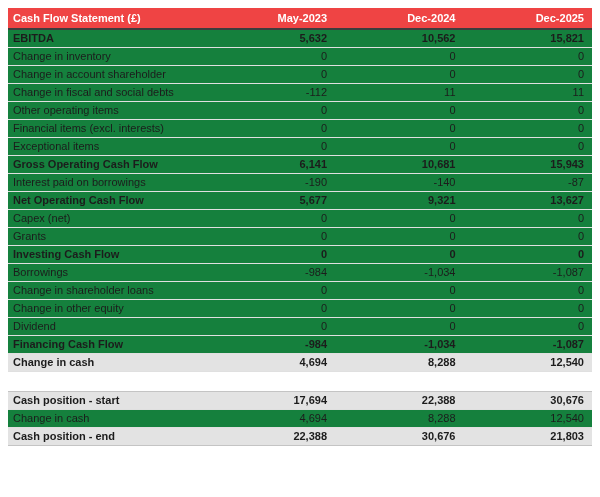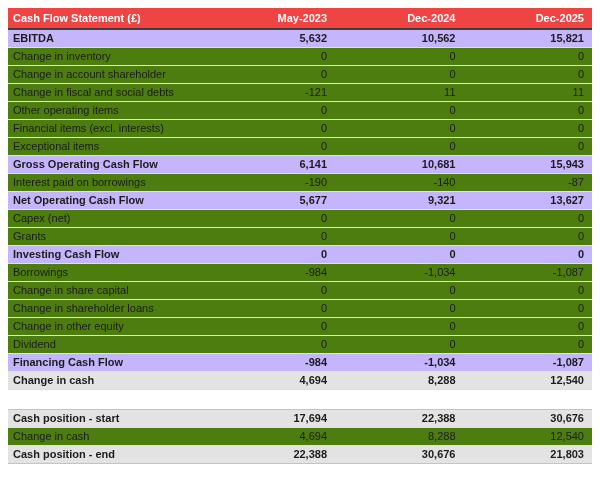--- a/index.html
+++ b/index.html
@@ -33,23 +33,23 @@
     white-space: nowrap;
     overflow: hidden;
   }
   thead th.label-cell { text-align: left; }
   tbody td {
     padding: 2px 8px 2px 5px;
     line-height: 13px;
     white-space: nowrap;
     overflow: hidden;
   }
-  tbody tr { border-bottom: 1px solid #e0e0e0; background: #4d7c0f; }
+  tbody tr { border-bottom: 1px solid #e0e0e0; background: #15803d; }
   td.num-cell { text-align: right; }
-  tr.subtotal  { background: #c4b5fd; font-weight: bold; }
+  tr.subtotal  { background: #15803d; font-weight: bold; }
   tr.highlight { background: #e3e3e3; font-weight: bold; }
   table.footer-table {
     margin-top: 19px;
     border-top: 1px solid #c4c4c4;
   }
   table.footer-table tbody tr:last-child { border-bottom: 1px solid #c4c4c4; }
 </style>
 </head>
 <body>
 
@@ -84,21 +84,21 @@
     <td class="num-cell">0</td>
   </tr>
         <tr>
     <td class="label-cell">Change in account shareholder</td>
     <td class="num-cell">0</td>
     <td class="num-cell">0</td>
     <td class="num-cell">0</td>
   </tr>
         <tr>
     <td class="label-cell">Change in fiscal and social debts</td>
-    <td class="num-cell">-121</td>
+    <td class="num-cell">-112</td>
     <td class="num-cell">11</td>
     <td class="num-cell">11</td>
   </tr>
         <tr>
     <td class="label-cell">Other operating items</td>
     <td class="num-cell">0</td>
     <td class="num-cell">0</td>
     <td class="num-cell">0</td>
   </tr>
         <tr>
@@ -147,26 +147,20 @@
     <td class="label-cell">Investing Cash Flow</td>
     <td class="num-cell">0</td>
     <td class="num-cell">0</td>
     <td class="num-cell">0</td>
   </tr>
         <tr>
     <td class="label-cell">Borrowings</td>
     <td class="num-cell">-984</td>
     <td class="num-cell">-1,034</td>
     <td class="num-cell">-1,087</td>
-  </tr>
-        <tr>
-    <td class="label-cell">Change in share capital</td>
-    <td class="num-cell">0</td>
-    <td class="num-cell">0</td>
-    <td class="num-cell">0</td>
   </tr>
         <tr>
     <td class="label-cell">Change in shareholder loans</td>
     <td class="num-cell">0</td>
     <td class="num-cell">0</td>
     <td class="num-cell">0</td>
   </tr>
         <tr>
     <td class="label-cell">Change in other equity</td>
     <td class="num-cell">0</td>

